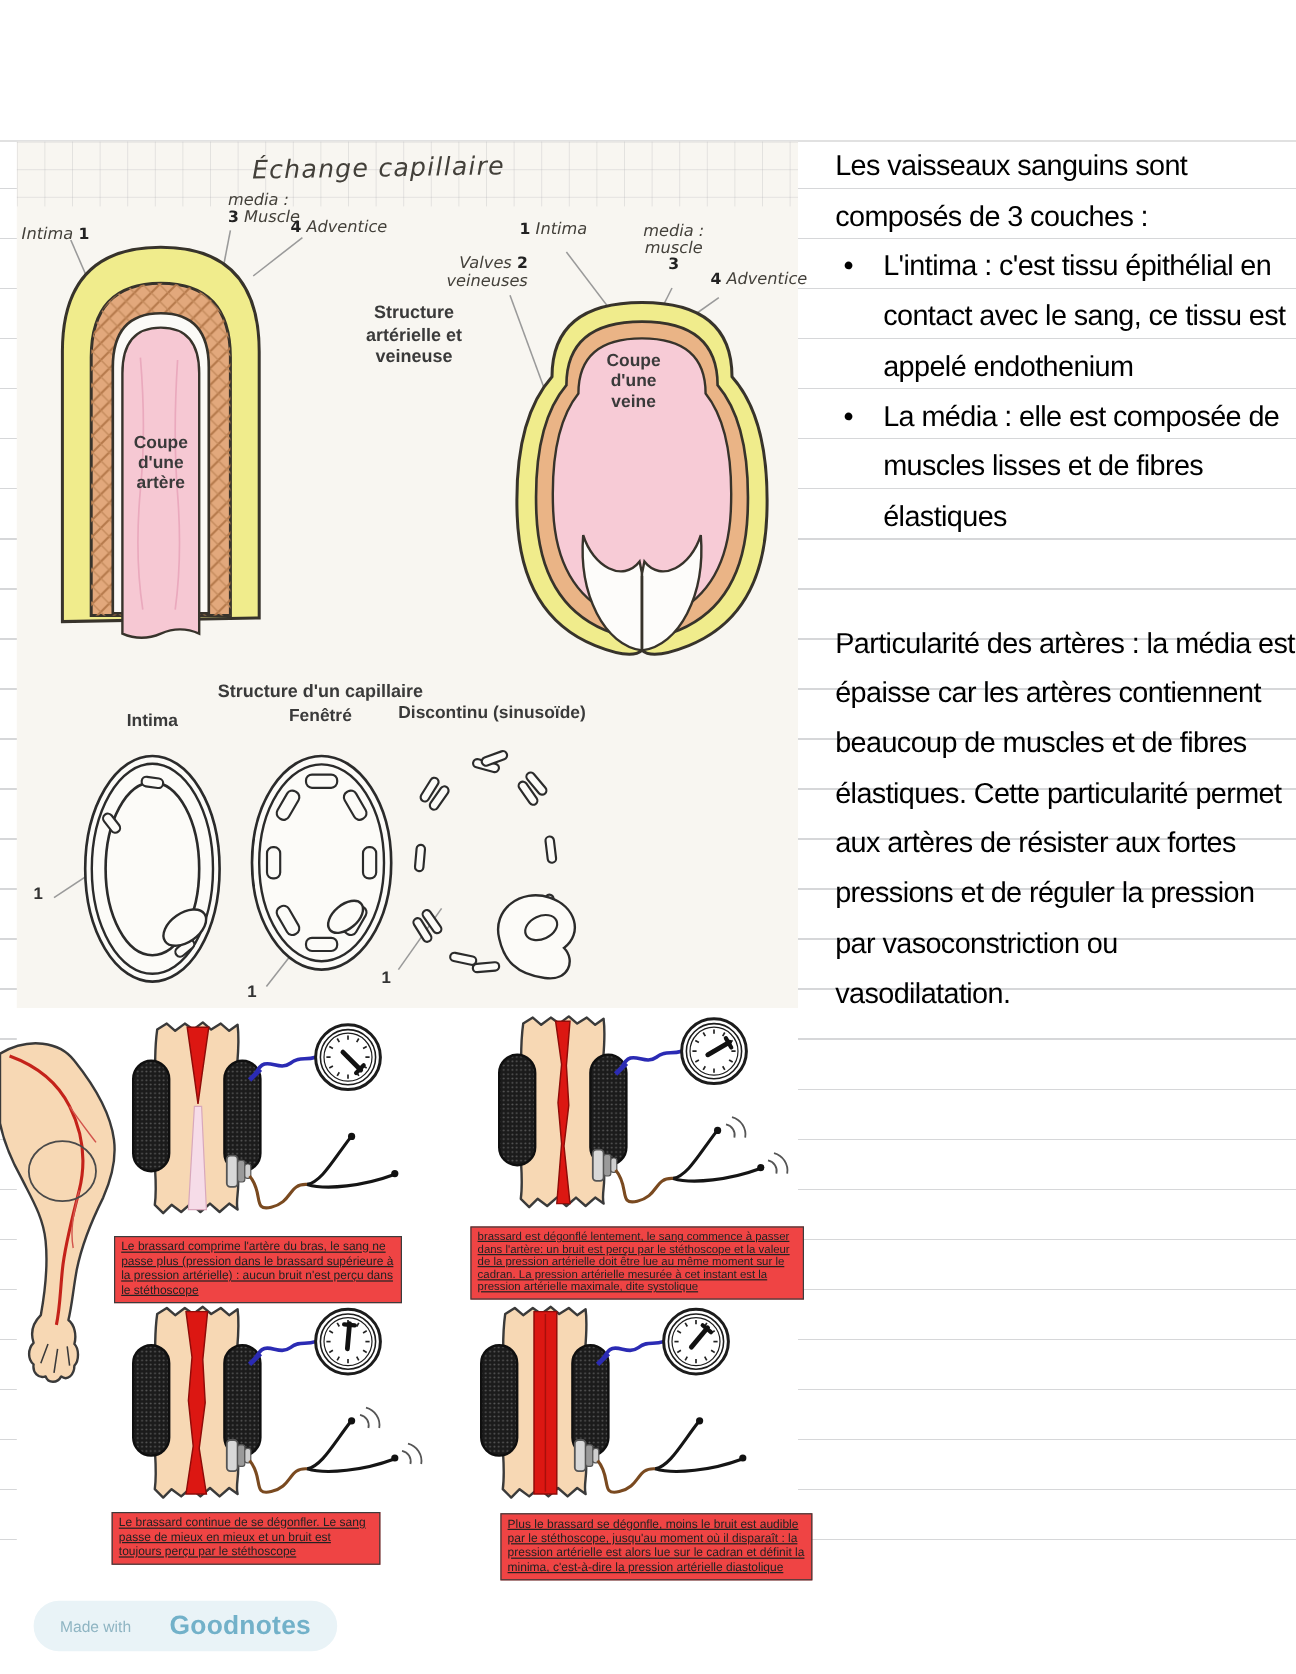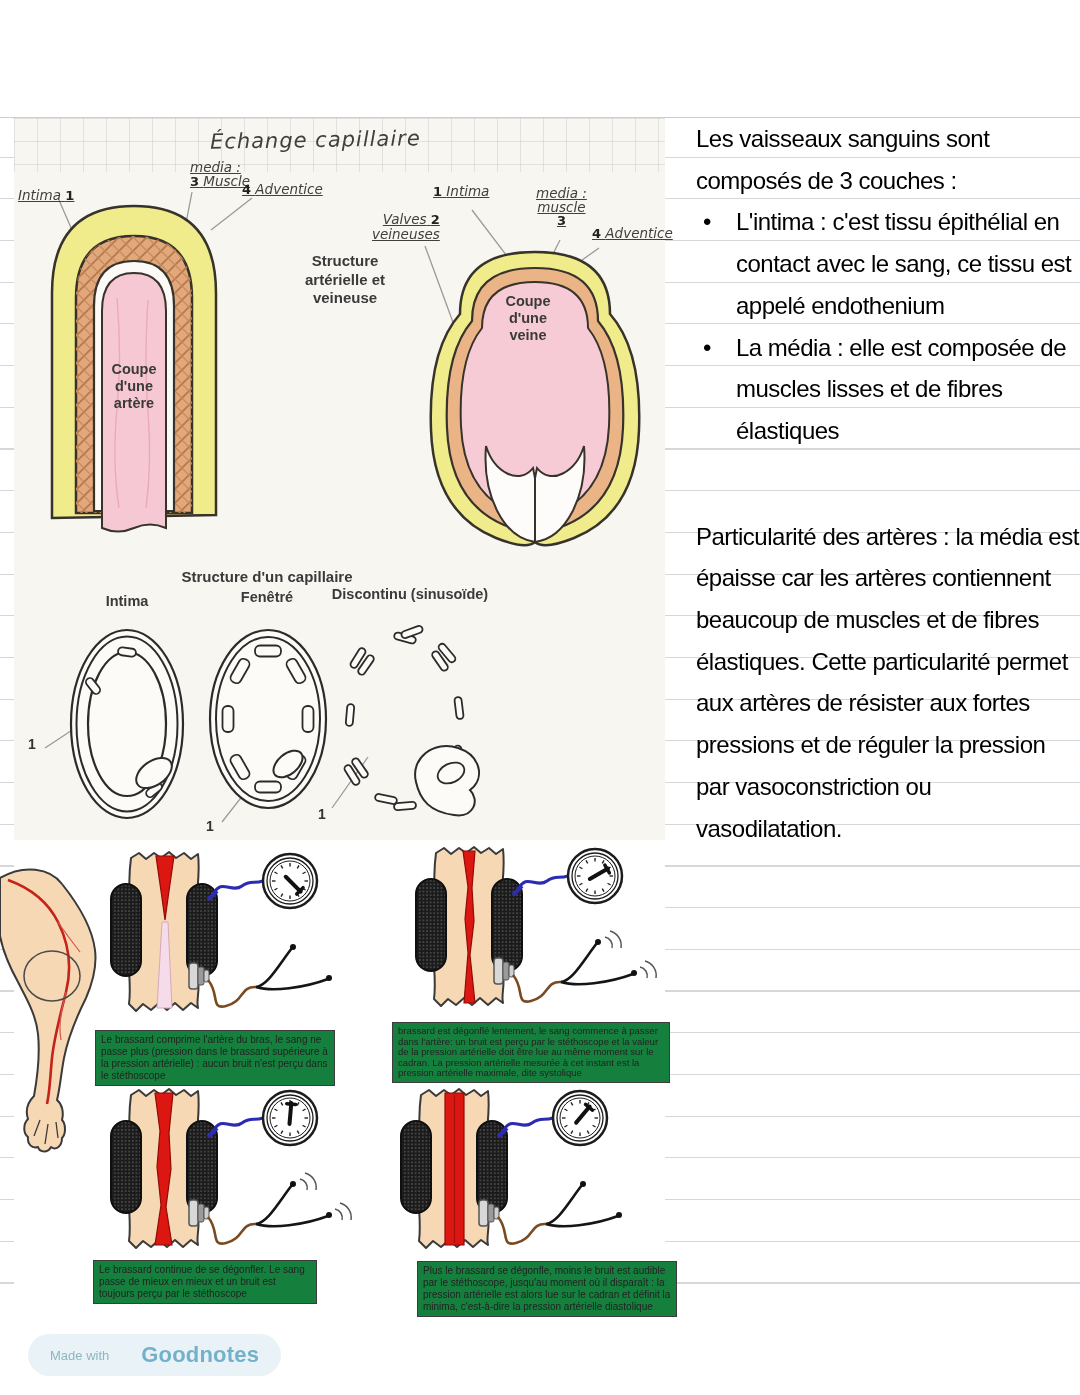--- a/index.html
+++ b/index.html
@@ -16,36 +16,36 @@
   #grid-strip{left:14px;top:118px;width:651px;height:54px;z-index:2;opacity:.55;
     background-image:linear-gradient(to right,rgba(110,112,125,.28) 1px,transparent 1px),
                      linear-gradient(to bottom,rgba(110,112,125,.28) 1px,transparent 1px);
     background-size:23px 100%,100% 23px;}
   svg{display:block;}
   .layer2{z-index:2;}
   .layer3{z-index:3;}
   
   .hw{font-style:italic;color:#43403a;font-family:"DejaVu Sans",sans-serif;}
   .hw-title{font-size:21px;letter-spacing:1px;transform:rotate(-1deg);}
-  .lbl{font-size:13.5px;line-height:14px;white-space:nowrap;text-decoration:underline;}
+  .lbl{font-size:13.5px;line-height:14px;white-space:nowrap;}
   .lbl .num{font-style:normal;font-weight:bold;color:#222;font-size:13px;}
   .cap{font-weight:bold;color:#3a3a3a;font-size:14.5px;line-height:17px;text-align:center;}
   .cap15{font-size:15px;line-height:18.5px;}
   .marker1{font-weight:bold;color:#333;font-size:14px;}
   
   #notes{left:696px;top:118px;width:386px;z-index:2;color:#000000;
     font-size:24px;line-height:41.7px;letter-spacing:-0.5px;}
   #notes p{margin:0;}
   #notes ul{margin:0;padding:0;list-style:none;}
   #notes li{position:relative;padding-left:40px;}
   #notes li::before{content:"\2022";position:absolute;left:7px;top:0;}
   #notes .gap{margin-top:64px;}
   
-  .bpbox{background:#15803d;border:1.5px solid #3c3c3c;color:#222;padding:3px 5px;
-    font-size:10px;line-height:12px;z-index:3;}
+  .bpbox{background:#ef4444;border:1.5px solid #3c3c3c;color:#222;padding:3px 5px;
+    font-size:10px;line-height:12px;z-index:3;text-decoration:underline;}
   .bpbox.small{font-size:9.5px;line-height:10.6px;}
   
   #badge{left:28px;top:1334px;height:42px;border-radius:21px;background:#e9f3f7;
     display:flex;align-items:center;gap:10px;padding:0 22px;z-index:3;}
   #badge .mw{font-size:13px;color:#8fb5c3;}
   #badge .gn{font-size:22px;font-weight:600;color:#72b1c9;letter-spacing:.2px;margin-left:22px;}
 </style>
 </head>
 <body>
 

